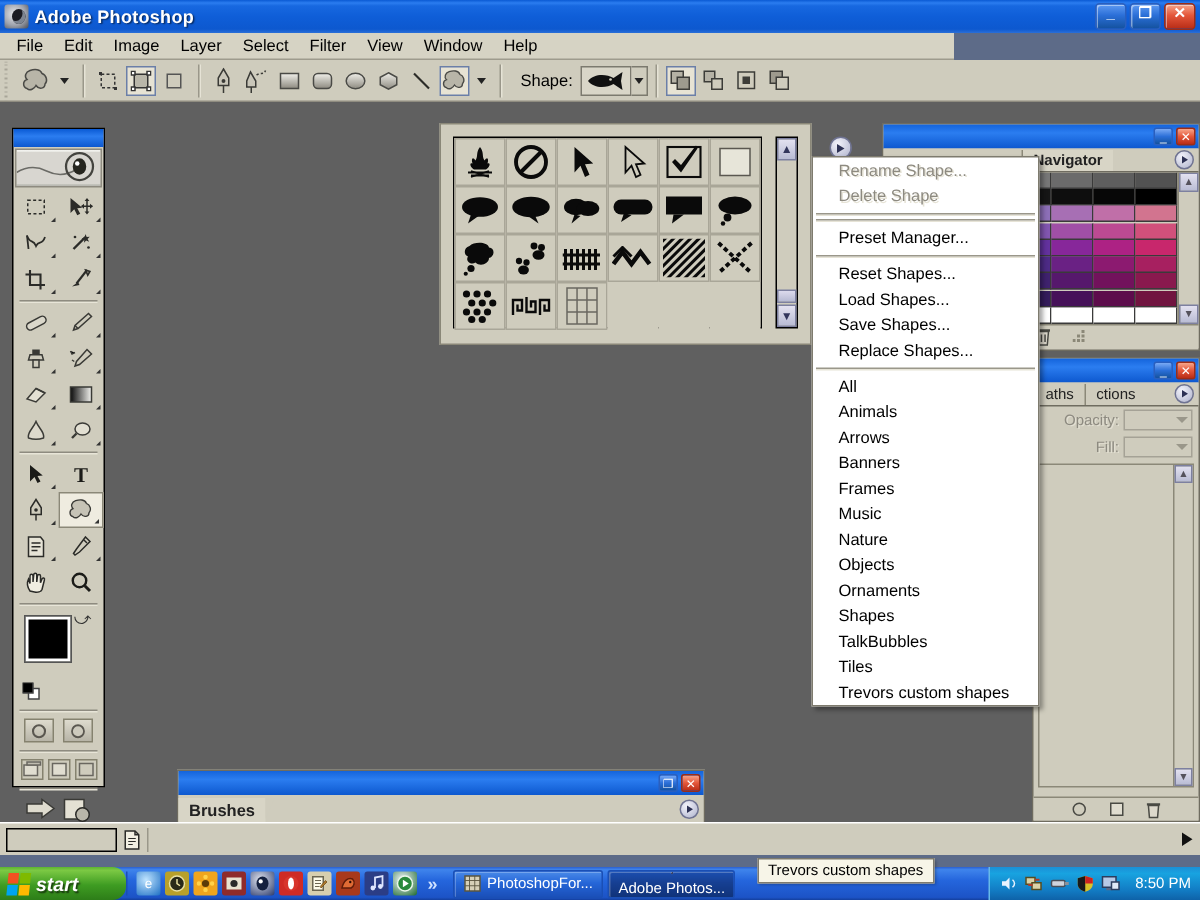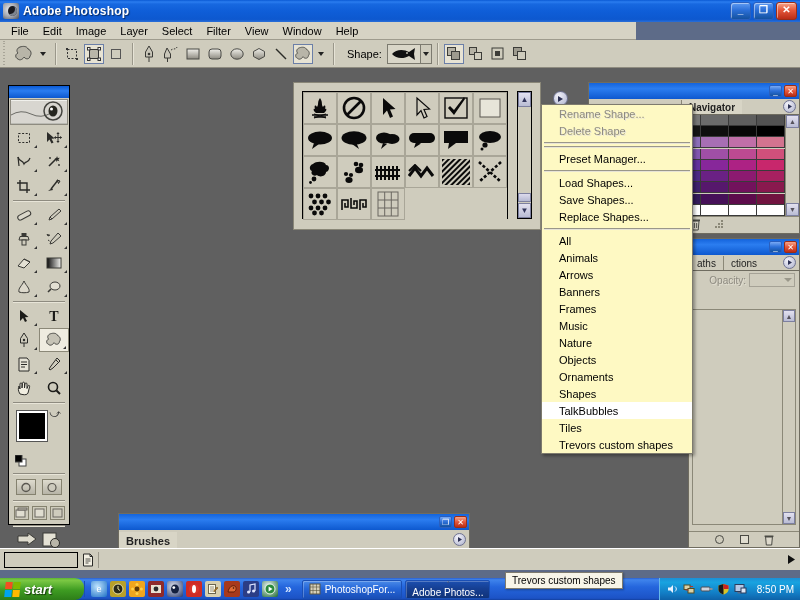--- a/index.html
+++ b/index.html
@@ -87,21 +87,21 @@
   .pgrid { display:grid; grid-template-columns:repeat(6,34px); grid-auto-rows:32px; }
   .pcell { border:1px solid #a9a698; background:#cfccbd; display:flex; align-items:center; justify-content:center; overflow:hidden;}
   .pcell.empty { border-color:transparent; }
   .pscroll { position:absolute; right:8px; top:8px; width:15px; height:128px; border:1px solid #000; background:#cfccbd; }
   .pscroll .arw { height:15px; background:linear-gradient(to bottom,#e3e1f0,#b9bcd4); border:1px solid #7d80a0; display:flex;align-items:center;justify-content:center;font-size:8px;color:#33365c;}
   .pscroll .thumb { position:absolute; bottom:16px; left:0; right:0; height:9px; background:linear-gradient(to bottom,#dcdaec,#b6b9d2); border:1px solid #7d80a0;}
   .pmenu-btn { position:absolute; right:-28px; top:8px; width:15px; height:15px; border-radius:50%;
       background:radial-gradient(circle at 35% 30%,#f2f2fa,#aeb2cc); border:1px solid #6f7392; display:flex;align-items:center;justify-content:center;}
 
   
-  .dropdown { position:absolute; left:541px; top:104px; width:152px; background:#fef9c3;
+  .dropdown { position:absolute; left:541px; top:104px; width:152px; background:#ffffff;
      border:1px solid #7e7b6e; box-shadow:2px 2px 3px rgba(0,0,0,.35); z-index:60; }
   .dd-item { height:17px; display:flex; align-items:center; padding-left:17px; font-size:11px; color:#000; position:relative;}
   .dd-item.disabled { color:#8d8a80; text-shadow:1px 1px 0 #e6e3d6; }
   .dd-item.checked:before { content:"✔"; position:absolute; left:4px; font-size:10px; color:#000;}
   .dd-item.hl { background:#ffffff;text-align:right; }
   .dd-sep { height:1px; margin:3px 2px; background:#9a978a; box-shadow:0 1px 0 #e6e3d6; }
 
   
   .pal { position:absolute; background:#cfccbd; border:1px solid #6f6c60; }
   .pal-title { height:16px; background:linear-gradient(to bottom,#1464dc,#2b7df0 35%,#0d58cf);
@@ -747,20 +747,21 @@
       <div class="dd-item disabled">Rename Shape...</div>
       <div class="dd-item disabled">Delete Shape</div>
     </div>
     <div class="dd-sep"></div>
     <div class="dd-sep"></div>
     <div>
       <div class="dd-item">Preset Manager...</div>
     </div>
     <div class="dd-sep"></div>
     <div>
+      <div class="dd-item">Reset Shapes...</div>
       <div class="dd-item">Load Shapes...</div>
       <div class="dd-item">Save Shapes...</div>
       <div class="dd-item">Replace Shapes...</div>
     </div>
     <div class="dd-sep"></div>
     <div>
       <div class="dd-item">All</div>
       <div class="dd-item">Animals</div>
       <div class="dd-item">Arrows</div>
       <div class="dd-item">Banners</div>
@@ -904,20 +905,27 @@
           </svg>
       </div>
     </div>
     <div class="fieldrow">
       <div class="flabel">Opacity:</div>
       <div class="fbox">
         <span style="flex:1"></span>
         <div class="c"></div>
       </div>
     </div>
+    <div class="fieldrow">
+      <div class="flabel">Fill:</div>
+      <div class="fbox">
+        <span style="flex:1"></span>
+        <div class="c"></div>
+      </div>
+    </div>
     <div style="position:absolute; left:3px; right:3px; top:70px; bottom:22px; background:#cfccbd; border:1px solid #8b8878;">
       <div style="position:absolute; right:0; top:0; bottom:0; width:13px; background:#cfccbd; border-left:1px solid #8b8878;">
         <div style="height:12px;display:flex;align-items:center;justify-content:center;font-size:7px;color:#55525c;background:linear-gradient(to bottom,#e3e1f0,#b9bcd4);border:1px solid #7d80a0;">▲</div>
         <div style="position:absolute;bottom:0;left:0;right:0;height:12px;display:flex;align-items:center;justify-content:center;font-size:7px;color:#55525c;background:linear-gradient(to bottom,#e3e1f0,#b9bcd4);border:1px solid #7d80a0;">▼</div>
       </div>
     </div>
     <div class="palfoot" style="position:absolute; left:0; right:0; bottom:0;">
       <div>
         <svg width="11" height="11" viewBox="0 0 11 11">
             <circle cx="5.5" cy="5.5" r="4" fill="none" stroke="#4a4a44"></circle>

